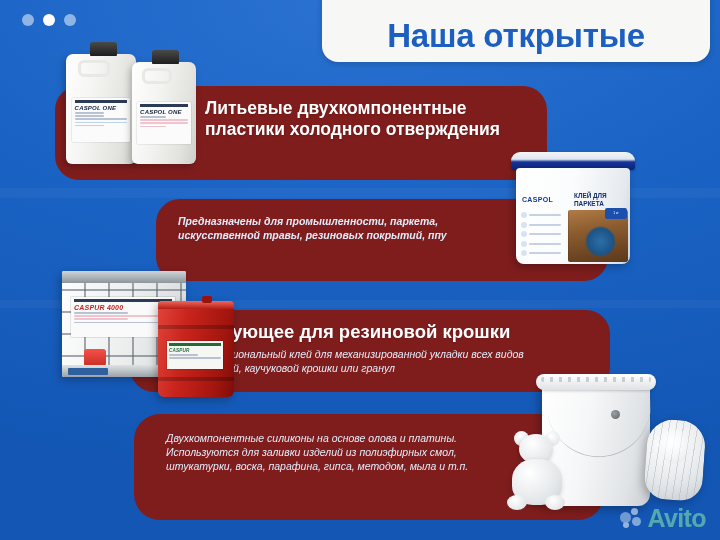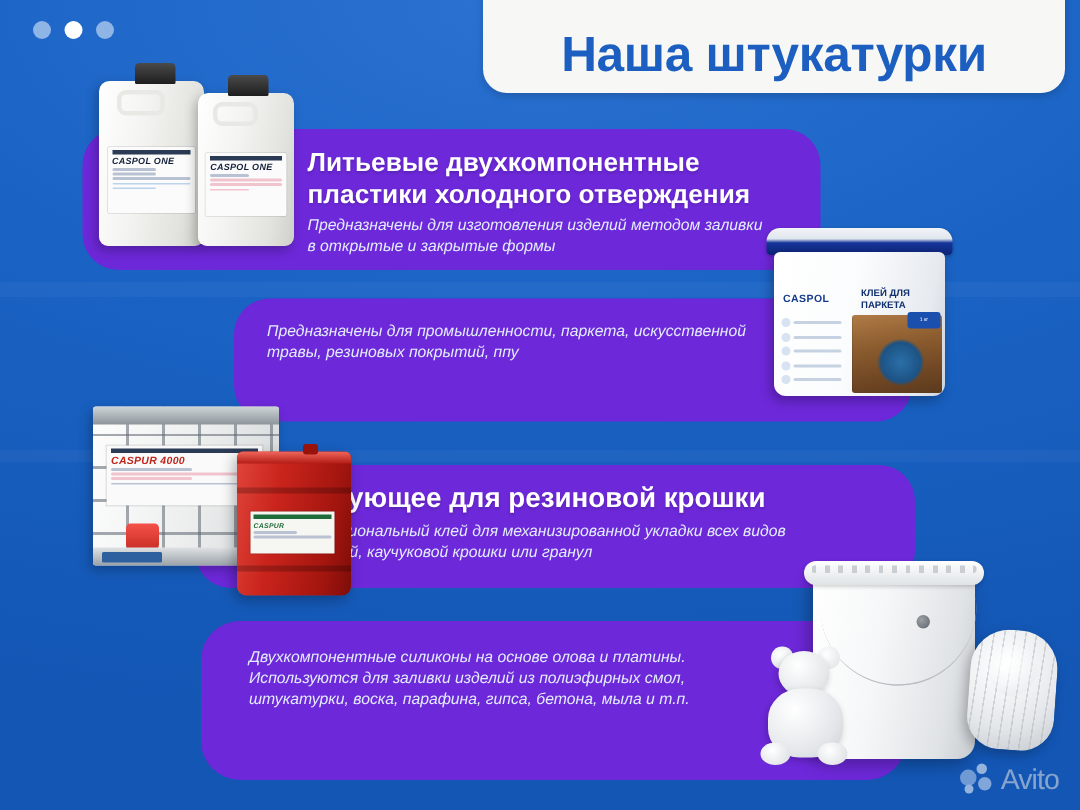--- a/index.html
+++ b/index.html
@@ -66,21 +66,21 @@
     font-size: 33px;
     font-weight: bold;
     letter-spacing: -0.2px;
     line-height: 1;
     white-space: nowrap;
   }
 
   
   .card {
     position: absolute;
-    background: #6d28d9;
+    background: #7f1d1d;
     box-sizing: border-box;
   }
   .card-title {
     color: #ffffff;
     font-weight: bold;
     line-height: 1.18;
     text-shadow: 0 1px 2px rgba(0,0,0,0.18);
   }
   .card-sub {
     color: #e2ecfb;
@@ -100,21 +100,21 @@
   #card1 .card-sub { font-size: 10.5px; max-width: 310px; }
 
   
   #card2 {
     left: 156px; top: 199px;
     width: 452px; height: 82px;
     border-radius: 24px;
     padding: 11px 14px 0 22px;
   }
   #card2 .card-title { font-size: 18.5px; }
-  #card2 .card-sub { font-size: 10.5px; max-width: 330px; }
+  #card2 .card-sub { font-size: 10.5px; max-width: 330px; font-weight: bold; }
 
   
   #card3 {
     left: 130px; top: 310px;
     width: 480px; height: 82px;
     border-radius: 24px;
     padding: 11px 14px 0 58px;
   }
   #card3 .card-title { font-size: 18.5px; }
   #card3 .card-sub { font-size: 10.5px; max-width: 345px; }
@@ -405,44 +405,44 @@
   .avito-mark { position: relative; width: 22px; height: 22px; }
   .avito-mark i {
     position: absolute; border-radius: 50%; display: block;
     background: #ffffff;
   }
   .avito-mark i:nth-child(1) { left: 0;    top: 4px;  width: 11px; height: 11px; background: #bcd3ef; }
   .avito-mark i:nth-child(2) { left: 11px; top: 0;    width: 7px;  height: 7px; }
   .avito-mark i:nth-child(3) { left: 12px; top: 9px;  width: 9px;  height: 9px;  background: #dbe8f8; }
   .avito-mark i:nth-child(4) { left: 3px;  top: 14px; width: 6px;  height: 6px; }
   .avito-word {
-    color: #e5e5e5;
-    font-size: 19px;
-    font-weight: normal;
+    color: #86efac;
+    font-size: 25px;
+    font-weight: bold;
     letter-spacing: -0.6px;
     line-height: 1;
   }
 </style>
 </head>
 <body>
 
 <div class="stage">
 
   <div class="bg-grad"></div>
   <div class="bg-band" style="top:188px;height:10px;"></div>
   <div class="bg-band" style="top:300px;height:8px;"></div>
 
   <div class="dots">
     <span class="dot"></span>
     <span class="dot active"></span>
     <span class="dot"></span>
   </div>
 
   <div class="title-panel">
-    <span class="title-text">Наша штукатурки</span>
+    <span class="title-text">Наша открытые</span>
   </div>
 
   <div class="art" id="art-cans">
     <div class="can" id="canA">
       <span class="cap"></span>
       <span class="handle"></span>
       <div class="label">
         <div class="lbl-bar"></div>
         <div class="lbl-brand">CASPOL ONE</div>
         <div class="lbl-line short"></div>
@@ -461,21 +461,20 @@
         <div class="lbl-line short"></div>
         <div class="lbl-line pink"></div>
         <div class="lbl-line pink"></div>
         <div class="lbl-line pink short"></div>
       </div>
     </div>
   </div>
 
   <div class="card" id="card1">
     <div class="card-title">Литьевые двухкомпонентные пластики холодного отверждения</div>
-    <div class="card-sub">Предназначены для изготовления изделий методом заливки в открытые и закрытые формы</div>
   </div>
 
   <div class="art" id="art-bucket">
     <div class="bucket-lid"></div>
     <div class="bucket-body">
       <div class="bk-brand">CASPOL</div>
       <div class="bk-title">КЛЕЙ ДЛЯ ПАРКЕТА</div>
       <div class="bk-wood"></div>
       <div class="bk-badge">1 кг</div>
       <div class="bk-feats">
@@ -534,21 +533,21 @@
     </div>
     <div class="barrel-cap" style="position:absolute;left:142px;top:31px;"></div>
   </div>
 
   <div class="card" id="card3">
     <div class="card-title">Связующее для резиновой крошки</div>
     <div class="card-sub">Профессиональный клей для механизированной укладки всех видов резиновой, каучуковой крошки или гранул</div>
   </div>
 
   <div class="card" id="card4">
-    <div class="card-sub">Двухкомпонентные силиконы на основе олова и платины. Используются для заливки изделий из полиэфирных смол, штукатурки, воска, парафина, гипса, бетона, мыла и т.п.</div>
+    <div class="card-sub">Двухкомпонентные силиконы на основе олова и платины. Используются для заливки изделий из полиэфирных смол, штукатурки, воска, парафина, гипса, методом, мыла и т.п.</div>
   </div>
 
   <div class="art" id="art-pail">
     <div class="pail">
       <span class="pail-knob"></span>
     </div>
     <div class="pail-rim"></div>
     <div class="pail-handle"></div>
     <div class="bear">
       <span class="ear l"></span>

